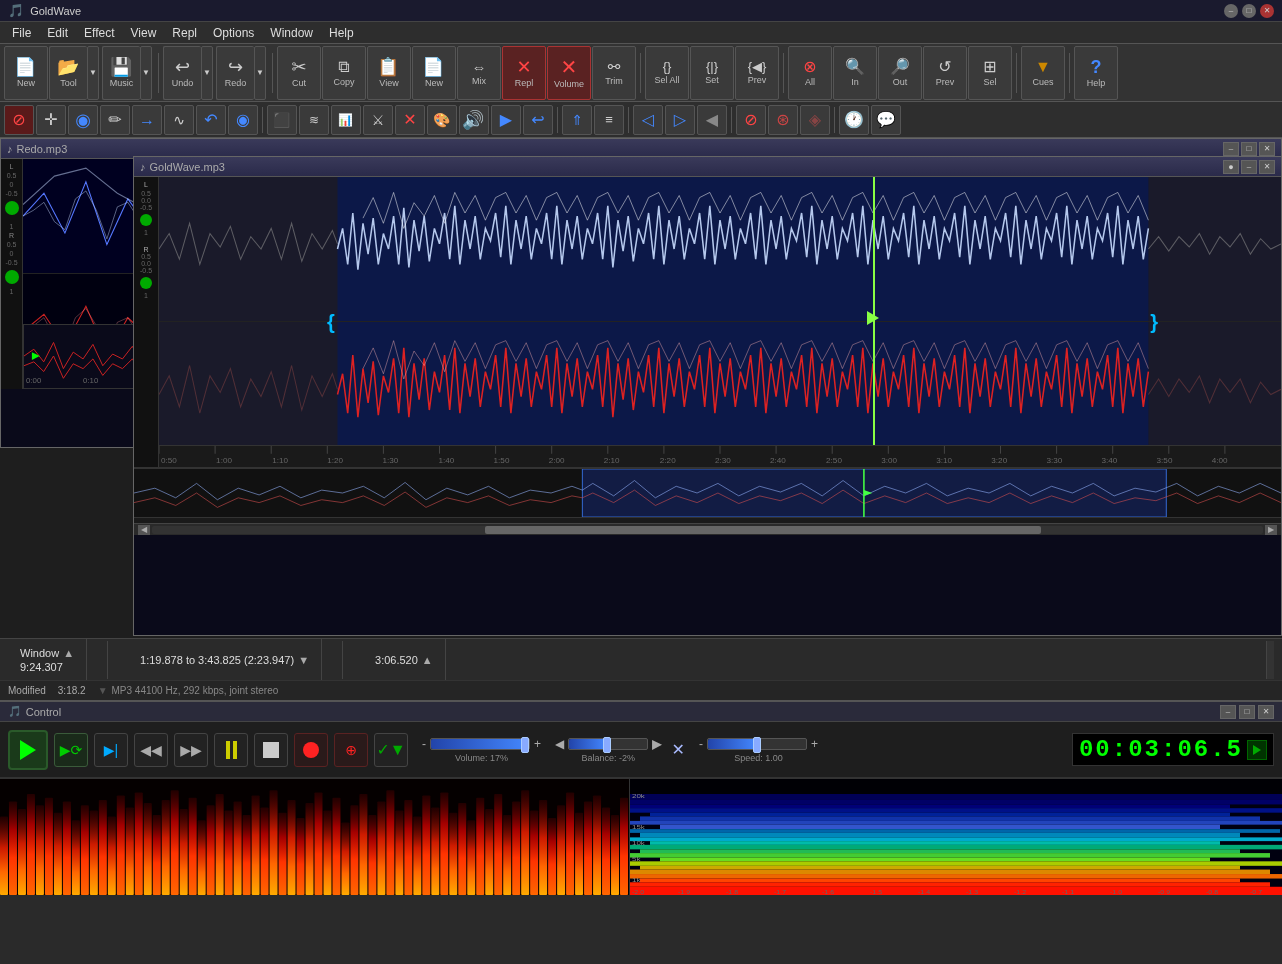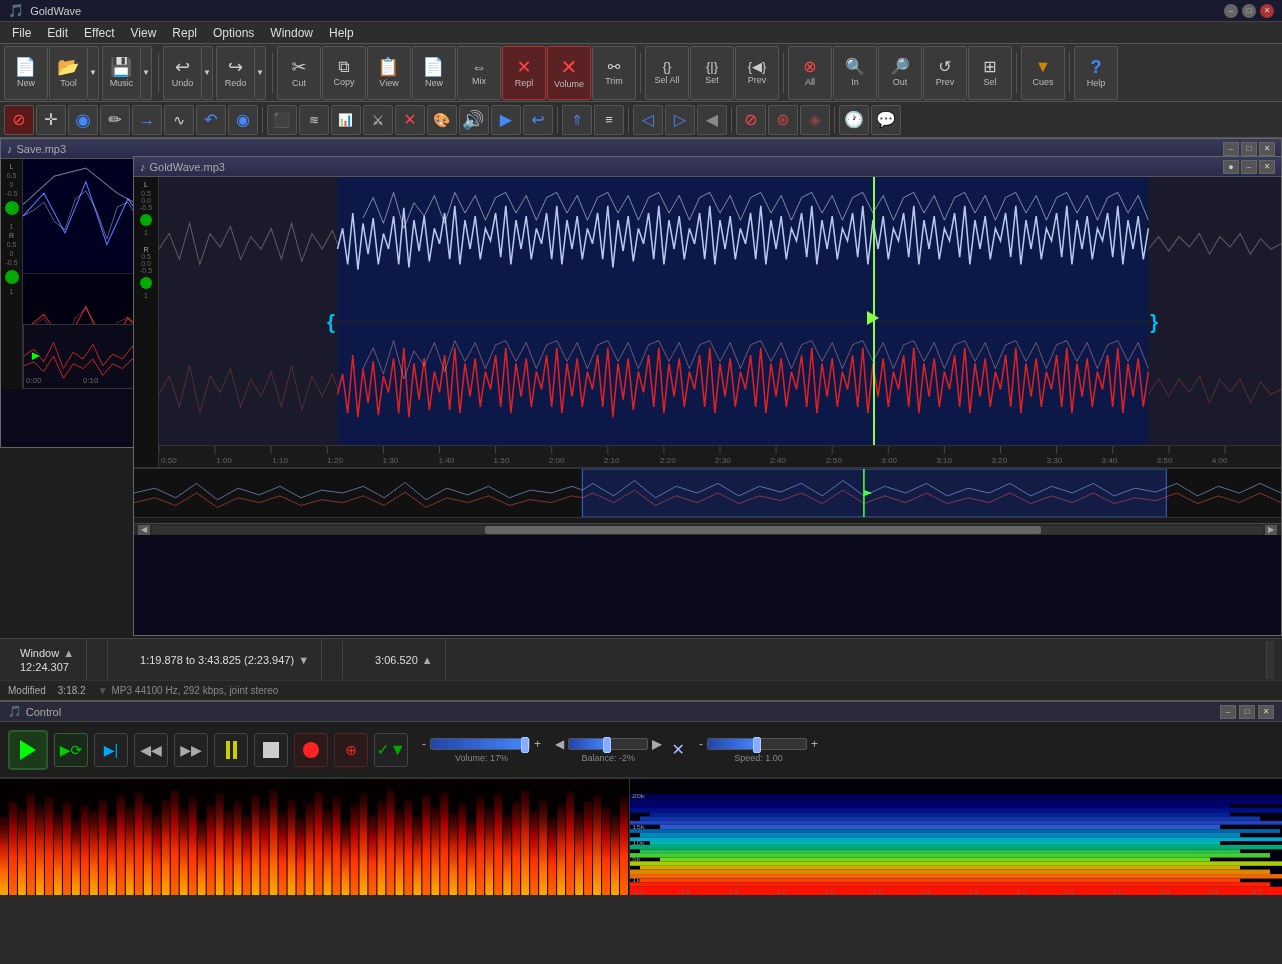--- a/index.html
+++ b/index.html
@@ -241,21 +241,21 @@
   <div class="tb2-sep"></div>
   <div class="tb2-btn" style="font-size:16px;">🕐</div>
   <div class="tb2-btn" style="font-size:16px;">💬</div>
 </div>
 
 <div id="windows-area" style="position:relative; background:#1e1e1e; height:500px; overflow:hidden;">
 
   <div id="music-outer" style="position:absolute; top:0; left:0; right:0; height:310px; background:#0a0a1a; border:1px solid #666; z-index:1;">
     <div class="window-titlebar">
       <span style="font-size:11px; margin-right:4px;">♪</span>
-      <span>Save.mp3</span>
+      <span>Redo.mp3</span>
       <div class="wt-controls">
         <div class="wt-btn">–</div>
         <div class="wt-btn">□</div>
         <div class="wt-btn">✕</div>
       </div>
     </div>
 
     <div style="display:flex; height:230px; overflow:hidden;">
 
       <div style="width:22px; background:#111; border-right:1px solid #333; display:flex; flex-direction:column; align-items:center; font-size:7px; color:#666; padding-top:4px; gap:2px;">
@@ -513,21 +513,21 @@
     </div>
   </div>
 </div>
 
 <div id="status-bar" style="background:#2a2a2a; height:42px; display:flex; align-items:center; border-top:1px solid #444;">
   <div class="status-section">
     <div style="display:flex; align-items:center; gap:4px;">
       <span style="color:#ddd;">Window</span>
       <span style="color:#aaa; cursor:pointer;">▲</span>
     </div>
-    <div style="color:#ddd;">12:24.307</div>
+    <div style="color:#ddd;">9:24.307</div>
   </div>
   <div style="width:1px; height:38px; background:#444;"></div>
   <div class="status-section">
     <div style="display:flex; align-items:center; gap:4px;">
       <span style="color:#ddd;">1:19.878 to 3:43.825 (2:23.947)</span>
       <span style="color:#aaa; cursor:pointer;">▼</span>
     </div>
   </div>
   <div style="width:1px; height:38px; background:#444;"></div>
   <div class="status-section">
@@ -635,20 +635,26 @@
         <span style="color:#aaa; cursor:pointer; font-size:12px;">-</span>
         <div style="position:relative; width:100px; height:12px; background:#333; border:1px solid #555; border-radius:2px;">
           <div style="position:absolute; left:0; top:0; height:100%; width:50%; background:linear-gradient(to right, #2244aa, #4488ff); border-radius:2px;"></div>
           <div style="position:absolute; left:calc(50% - 4px); top:-2px; width:8px; height:16px; background:#88aaff; border:1px solid #aaccff; border-radius:2px; cursor:pointer;"></div>
         </div>
         <span style="color:#aaa; cursor:pointer; font-size:12px;">+</span>
       </div>
       <div style="font-size:9px; color:#888;">Speed: 1.00</div>
     </div>
 
+    <div style="margin-left:auto; background:#000; border:1px solid #333; padding:2px 6px; display:flex; align-items:center; gap:4px;">
+      <div style="color:#00ff00; font-family:'Courier New',monospace; font-size:24px; font-weight:bold; letter-spacing:2px;">00:03:06.5</div>
+      <div style="width:20px; height:20px; background:#003300; border:1px solid #006600; display:flex; align-items:center; justify-content:center; cursor:pointer;">
+        <div style="width:0; height:0; border-top:5px solid transparent; border-bottom:5px solid transparent; border-left:8px solid #00aa00;"></div>
+      </div>
+    </div>
   </div>
 
   <div id="viz-area" style="display:flex; height:117px; background:#000; border-top:1px solid #333;">
 
     <div id="waveform-viz" style="width:630px; background:#000; position:relative; overflow:hidden; border-right:1px solid #333;">
       <svg width="100%" height="100%" viewBox="0 0 630 155" preserveAspectRatio="none">
 
         <defs>
           <linearGradient id="fireGrad" x1="0%" y1="100%" x2="0%" y2="0%">
             <stop offset="0%" style="stop-color:#ff6600;stop-opacity:1"></stop>

